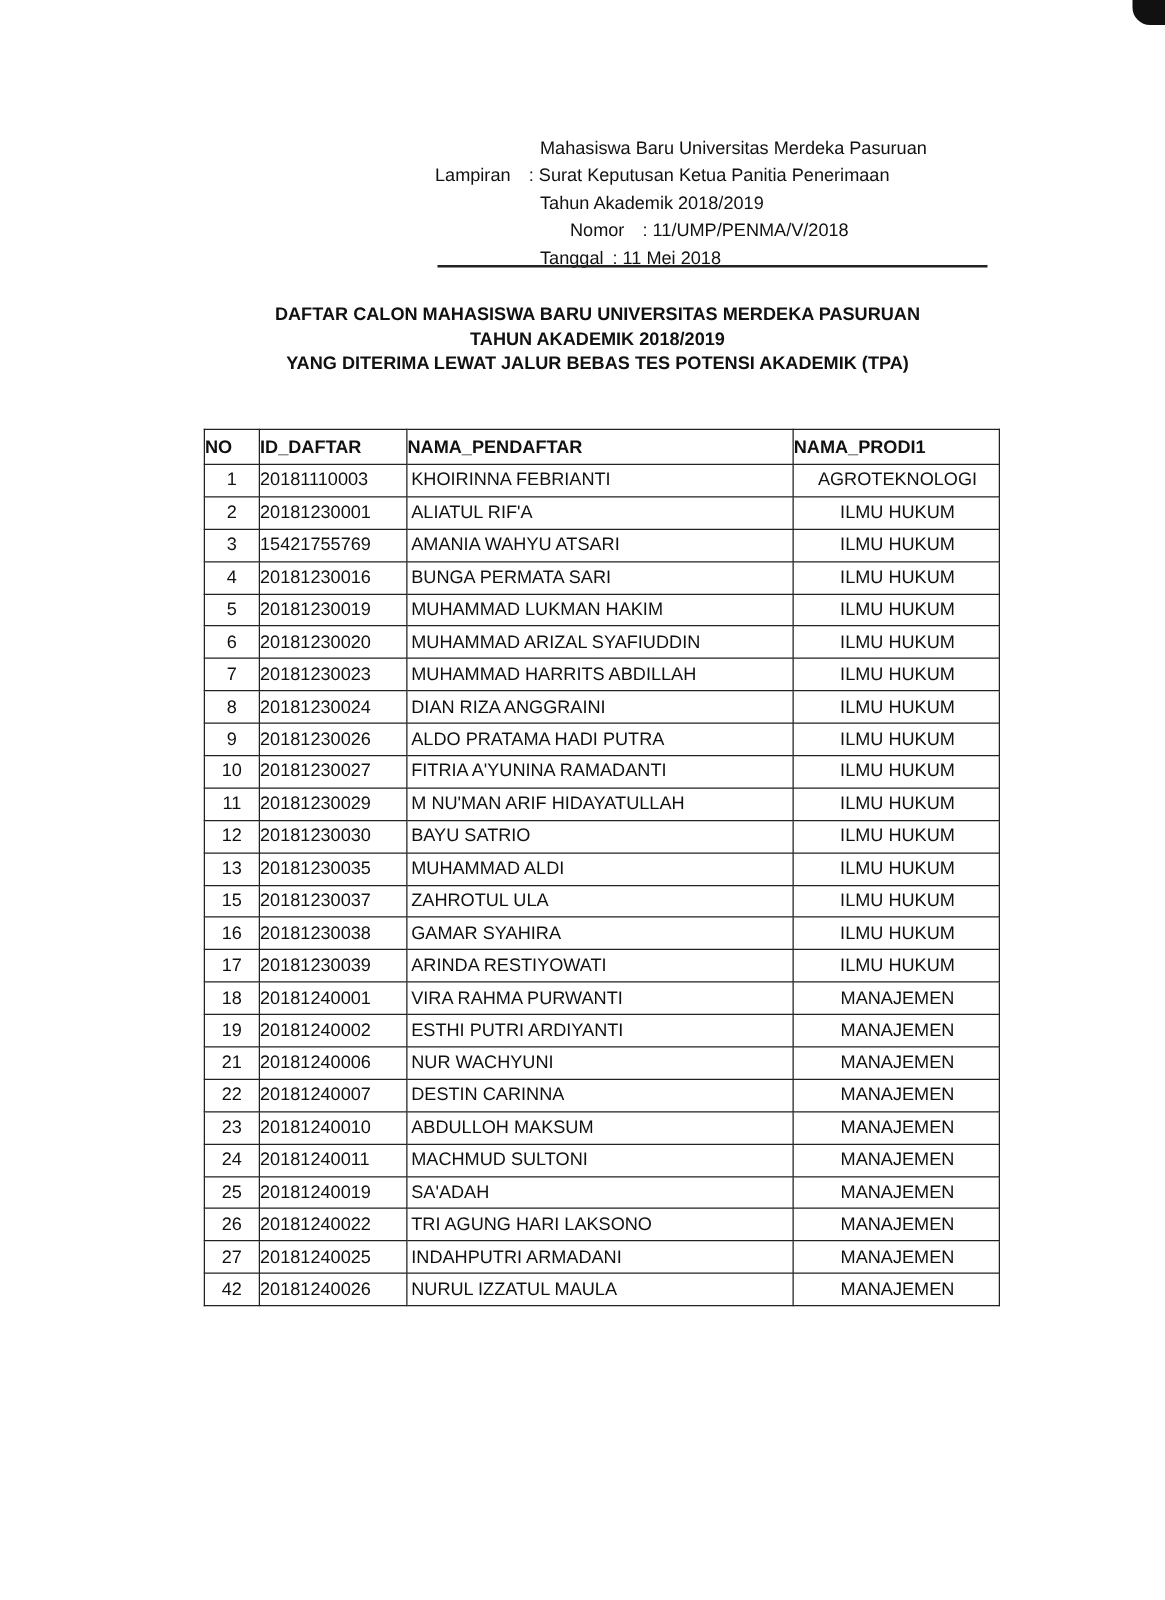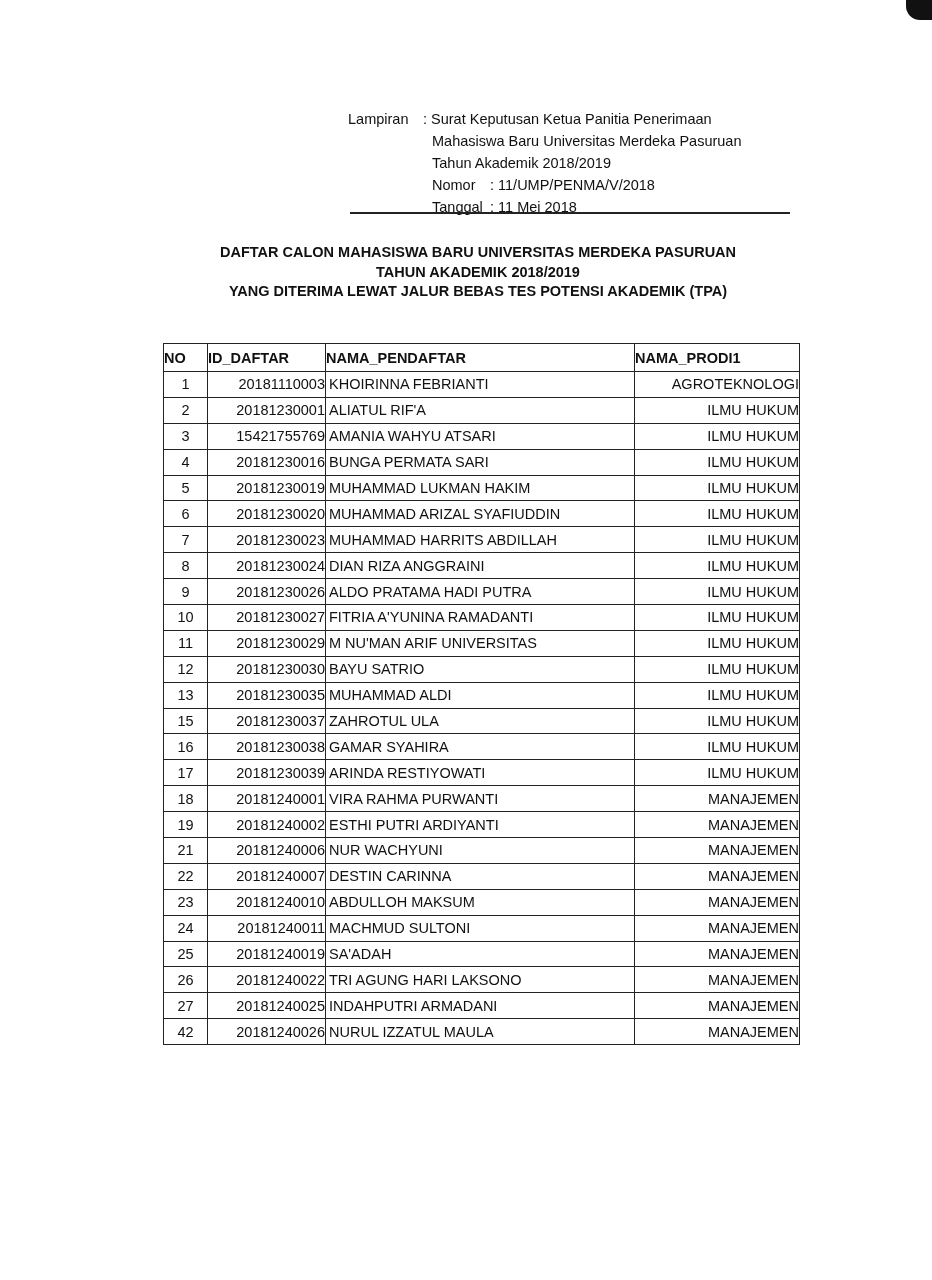--- a/index.html
+++ b/index.html
@@ -13,58 +13,58 @@
     }
     .corner::after {
       content: ""; position: absolute; right: 0; top: 20px; width: 6px; height: 1260px; background: transparent;
     }
     .lampiran {
       position: absolute; left: 348px; top: 108px; font-size: 14.5px; line-height: 22px;
     }
     .lamp-row { display: flex; white-space: nowrap; }
     .lamp-label { width: 75px; }
     .lamp-indent { padding-left: 84px; }
-    .nomor-label { display: inline-block; width: 58px; }
+    .nomor-label { display: inline-block; width: 58px; margin-left: 24px; }
     .tanggal-label { display: inline-block; width: 58px; }
     .lamp-rule {
       position: absolute; left: 350px; top: 212px; width: 440px; height: 0;
       border-top: 2px solid #222;
     }
     .heading {
       position: absolute; left: 0; width: 932px; top: 243px; text-align: center;
       font-weight: bold; font-size: 14.5px; line-height: 19.5px;
     }
     .heading div { padding-left: 24px; }
     table.list {
       position: absolute; left: 163px; top: 343px; border-collapse: collapse;
       font-size: 14.5px;
     }
     table.list th, table.list td {
       border: 1.5px solid #222; height: 24.9px; padding: 0; white-space: nowrap;
     }
     table.list th { font-weight: bold; text-align: left; height: 27px; }
     .c-no { width: 43px; text-align: center; }
-    .c-id { width: 117px; text-align: right; }
+    .c-id { width: 117px; text-align: left; }
     .c-nama { width: 305px; text-align: left; padding-left: 3px !important; }
     th.c-nama { text-align: center; padding-left: 0 !important; }
-    .c-prodi { width: 162px; text-align: right; padding-left: 2px !important; }
+    .c-prodi { width: 162px; text-align: center; padding-left: 2px !important; }
     th.c-prodi { text-align: center; padding-left: 0 !important; margin-left: 34px; }
   </style>
 </head>
 <body>
 
 <div class="corner"></div>
 
 <div class="lampiran">
+  <div class="lamp-row lamp-indent">
+    <span>Mahasiswa Baru Universitas Merdeka Pasuruan</span>
+  </div>
   <div class="lamp-row">
     <span class="lamp-label">Lampiran</span>
     <span>: Surat Keputusan Ketua Panitia Penerimaan</span>
-  </div>
-  <div class="lamp-row lamp-indent">
-    <span>Mahasiswa Baru Universitas Merdeka Pasuruan</span>
   </div>
   <div class="lamp-row lamp-indent">
     <span>Tahun Akademik 2018/2019</span>
   </div>
   <div class="lamp-row lamp-indent">
     <span class="nomor-label">Nomor</span>
     <span>: 11/UMP/PENMA/V/2018</span>
   </div>
   <div class="lamp-row lamp-indent">
     <span class="tanggal-label">Tanggal</span>
@@ -145,21 +145,21 @@
       </tr>
       <tr>
         <td class="c-no">10</td>
         <td class="c-id">20181230027</td>
         <td class="c-nama">FITRIA A'YUNINA RAMADANTI</td>
         <td class="c-prodi">ILMU HUKUM</td>
       </tr>
       <tr>
         <td class="c-no">11</td>
         <td class="c-id">20181230029</td>
-        <td class="c-nama">M NU'MAN ARIF UNIVERSITAS</td>
+        <td class="c-nama">M NU'MAN ARIF HIDAYATULLAH</td>
         <td class="c-prodi">ILMU HUKUM</td>
       </tr>
       <tr>
         <td class="c-no">12</td>
         <td class="c-id">20181230030</td>
         <td class="c-nama">BAYU SATRIO</td>
         <td class="c-prodi">ILMU HUKUM</td>
       </tr>
       <tr>
         <td class="c-no">13</td>

